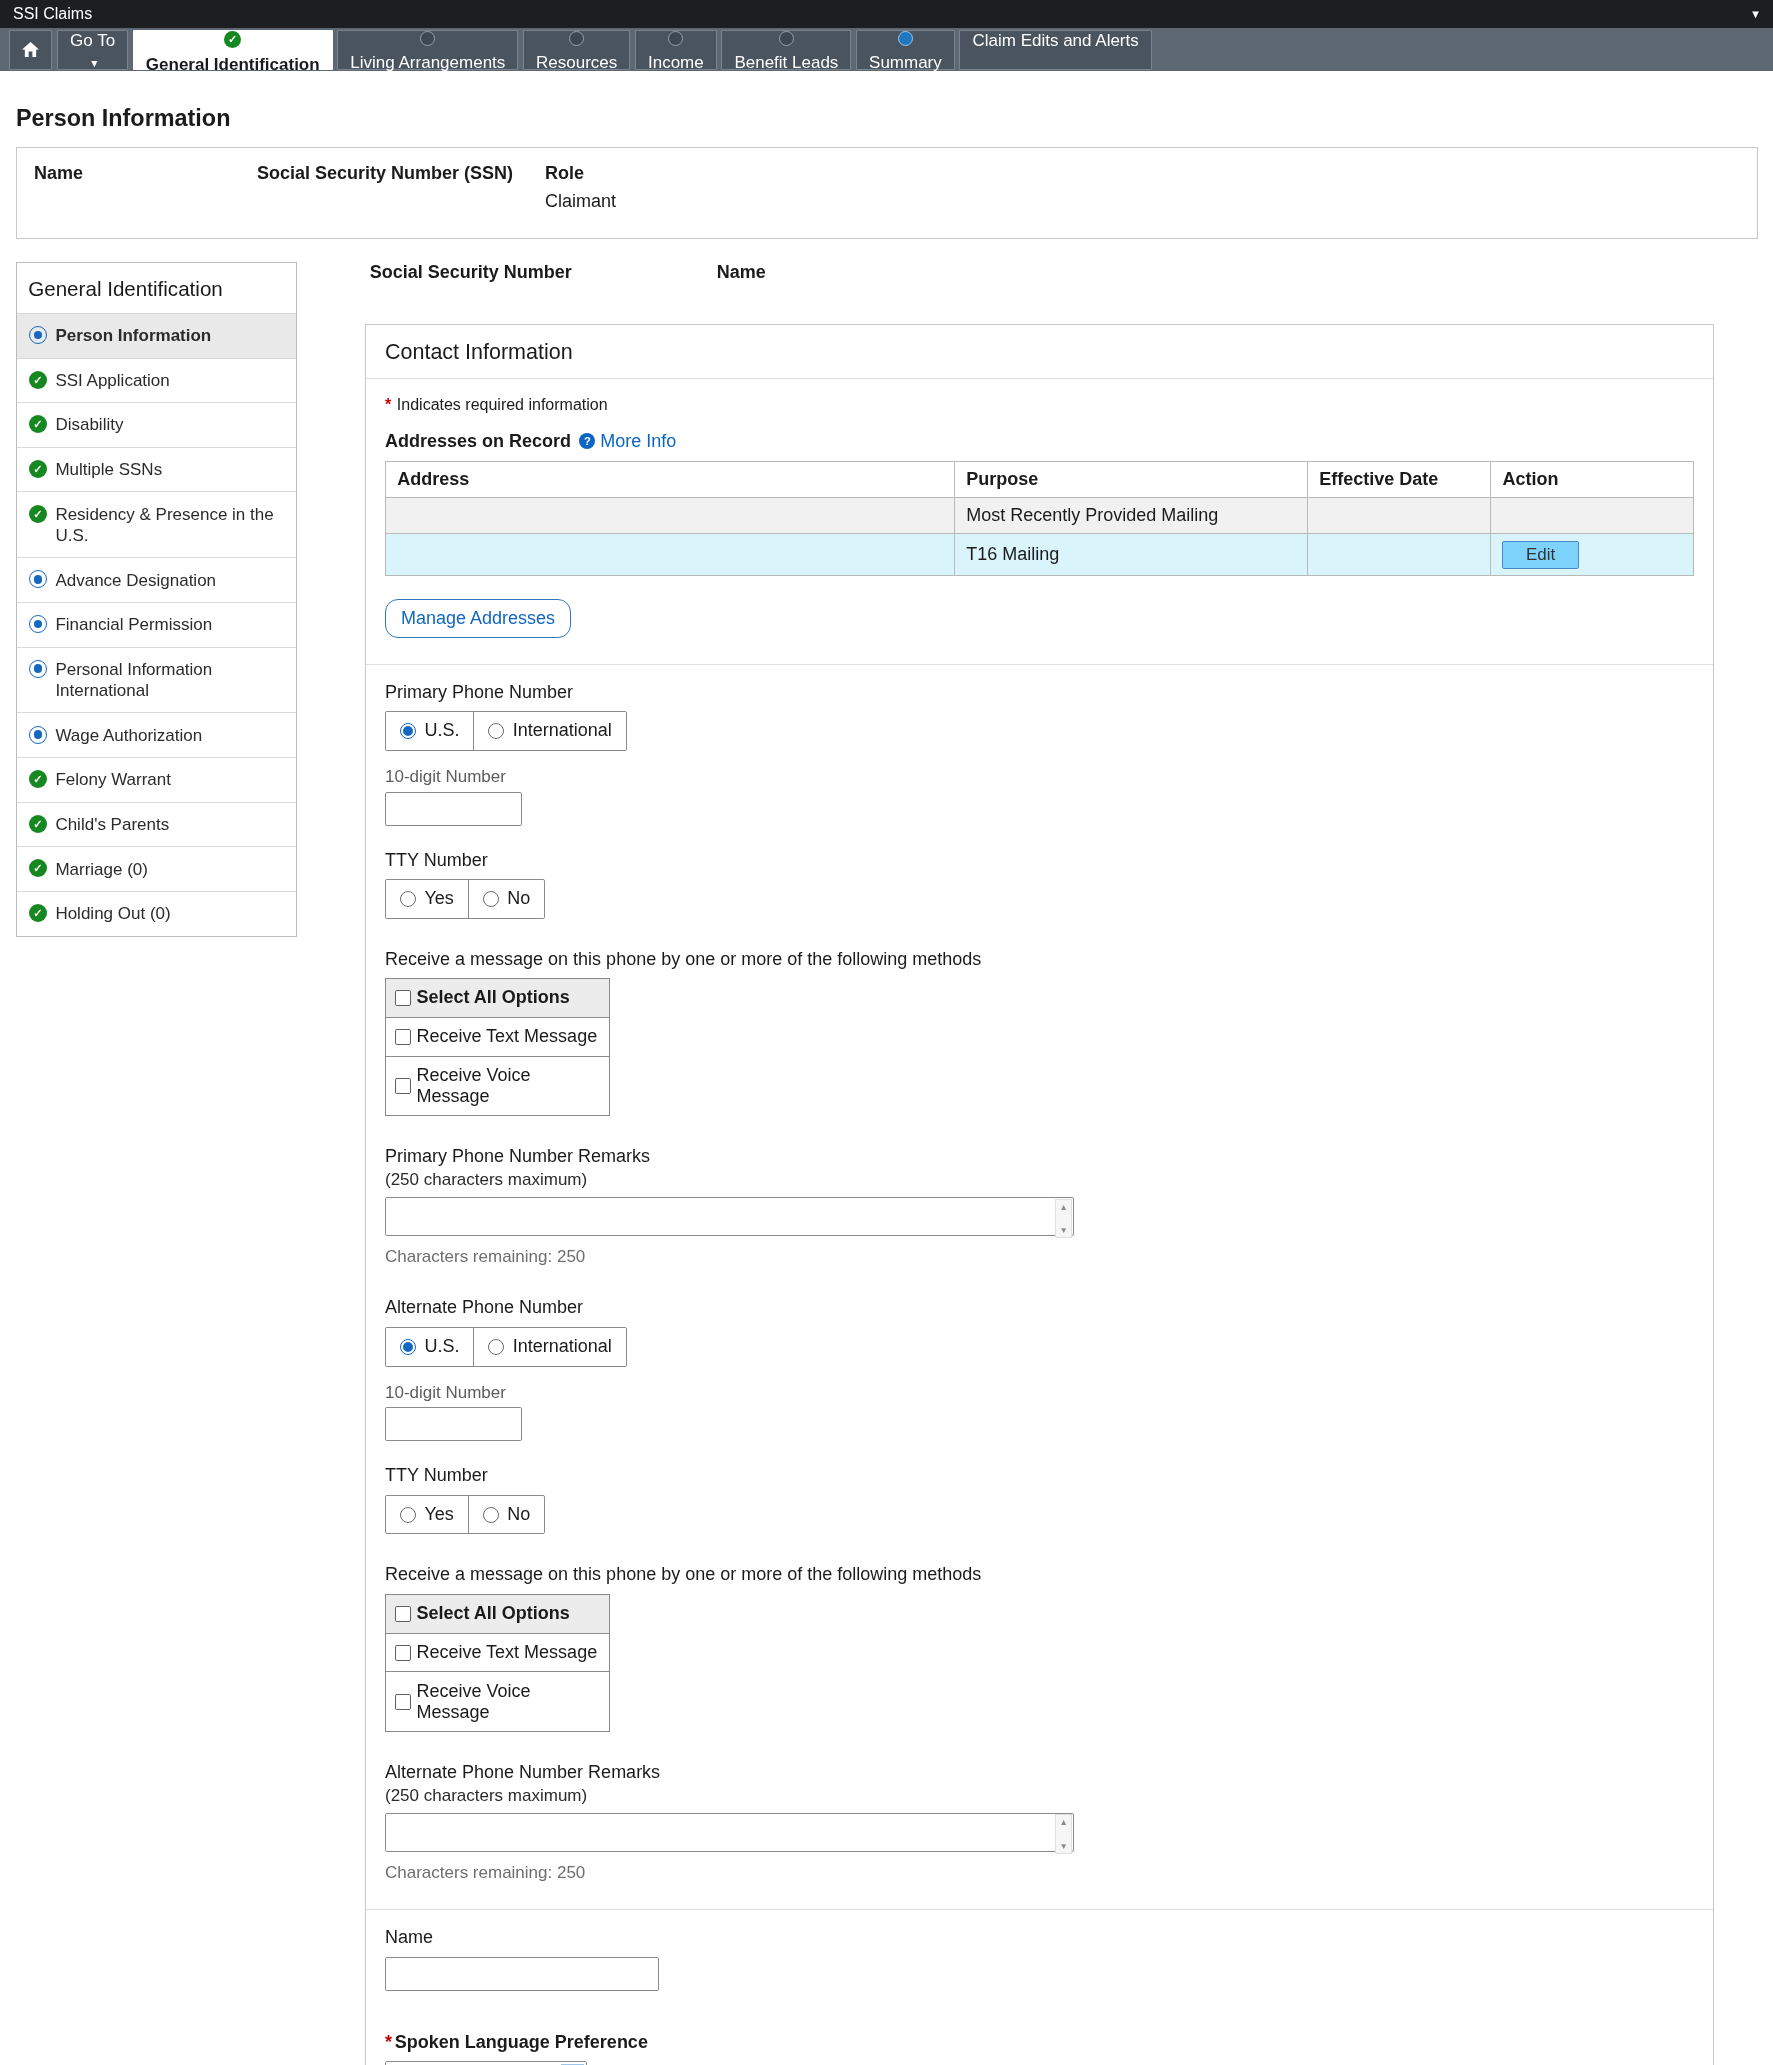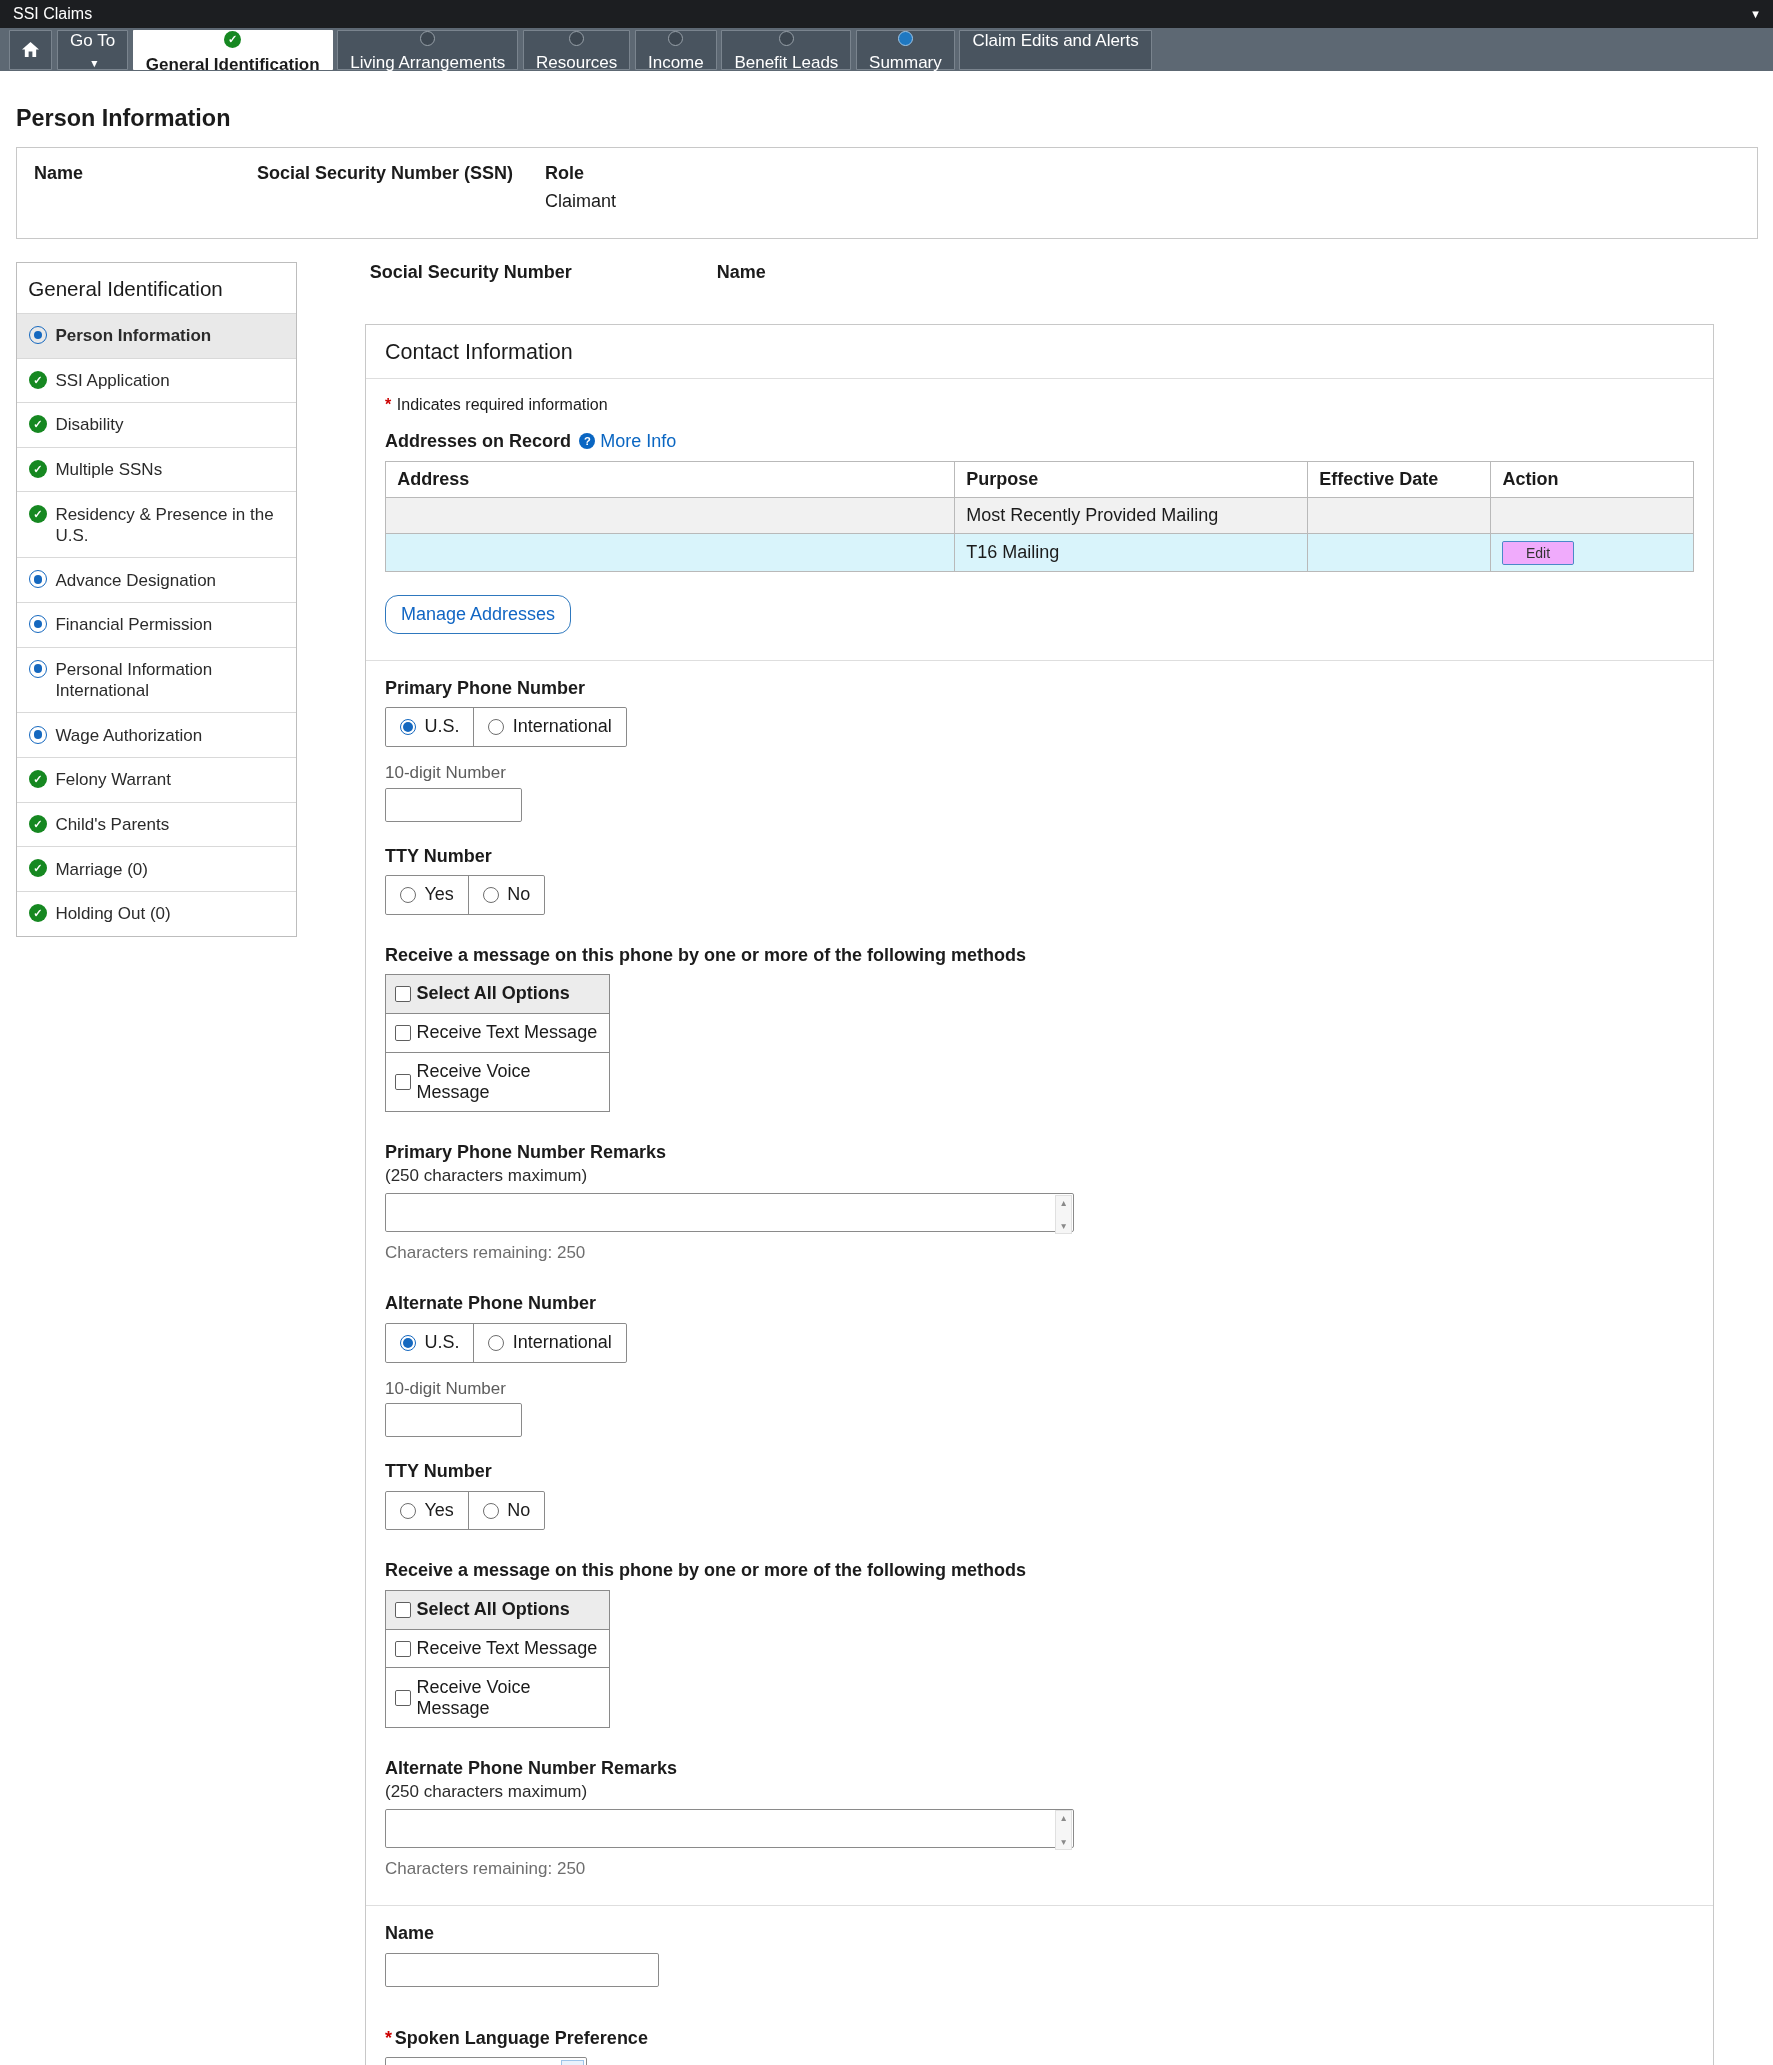--- a/index.html
+++ b/index.html
@@ -98,29 +98,29 @@
     display:flex; align-items:center; justify-content:center;
     font-size:11.2px; font-weight:bold; flex:none;
   }
 
   table.addr { border-collapse:collapse; width:100%; margin-top:9.4px; }
   .addr th, .addr td { border:0.9px solid #b9b9b9; font-size:18px; text-align:left; padding:6.6px 11.2px; height:36px; }
   .addr th { font-weight:bold; background:#fff; }
   .addr tr.row-gray td { background:#f1f1f1; }
   .addr tr.row-cyan td { background:#d9f4fb; }
   .edit-btn {
-    padding:2.8px 22.5px; border:0.9px solid #4a89c8; background:#f0abfc;
-    font-size:14px; color:#333; border-radius:1.9px;
+    padding:2.8px 22.5px; border:0.9px solid #4a89c8; background:#7dd3fc;
+    font-size:17px; color:#333; border-radius:1.9px;
   }
   .manage-btn {
     margin-top:22.5px; padding:8px 15px; border:0.9px solid #2e78be; background:#fff;
     color:#1166c4; font-size:18px; border-radius:13px;
   }
 
-  .field-label { font-weight:bold; font-size:18px; margin:0 0 8.4px; }
+  .field-label { font-weight:normal; font-size:18px; margin:0 0 8.4px; }
   .mt-lg { margin-top:24px; }
   .mt-xl { margin-top:30px; }
 
   .opt-group { display:inline-flex; border:0.9px solid #8a8a8a; border-radius:1.9px; background:#fff; }
   .opt { display:flex; align-items:center; gap:8.4px; padding:8.4px 14px; font-size:18px; cursor:pointer; }
   .opt + .opt { border-left:0.9px solid #8a8a8a; }
   .radio { width:16px; height:16px; border-radius:50%; border:1.9px solid #6e6e6e; background:#fff; position:relative; flex:none; }
   .radio.selected { border-color:#1568bf; }
   .radio.selected::after { content:""; position:absolute; inset:1.9px; background:#1568bf; border-radius:50%; }
 

